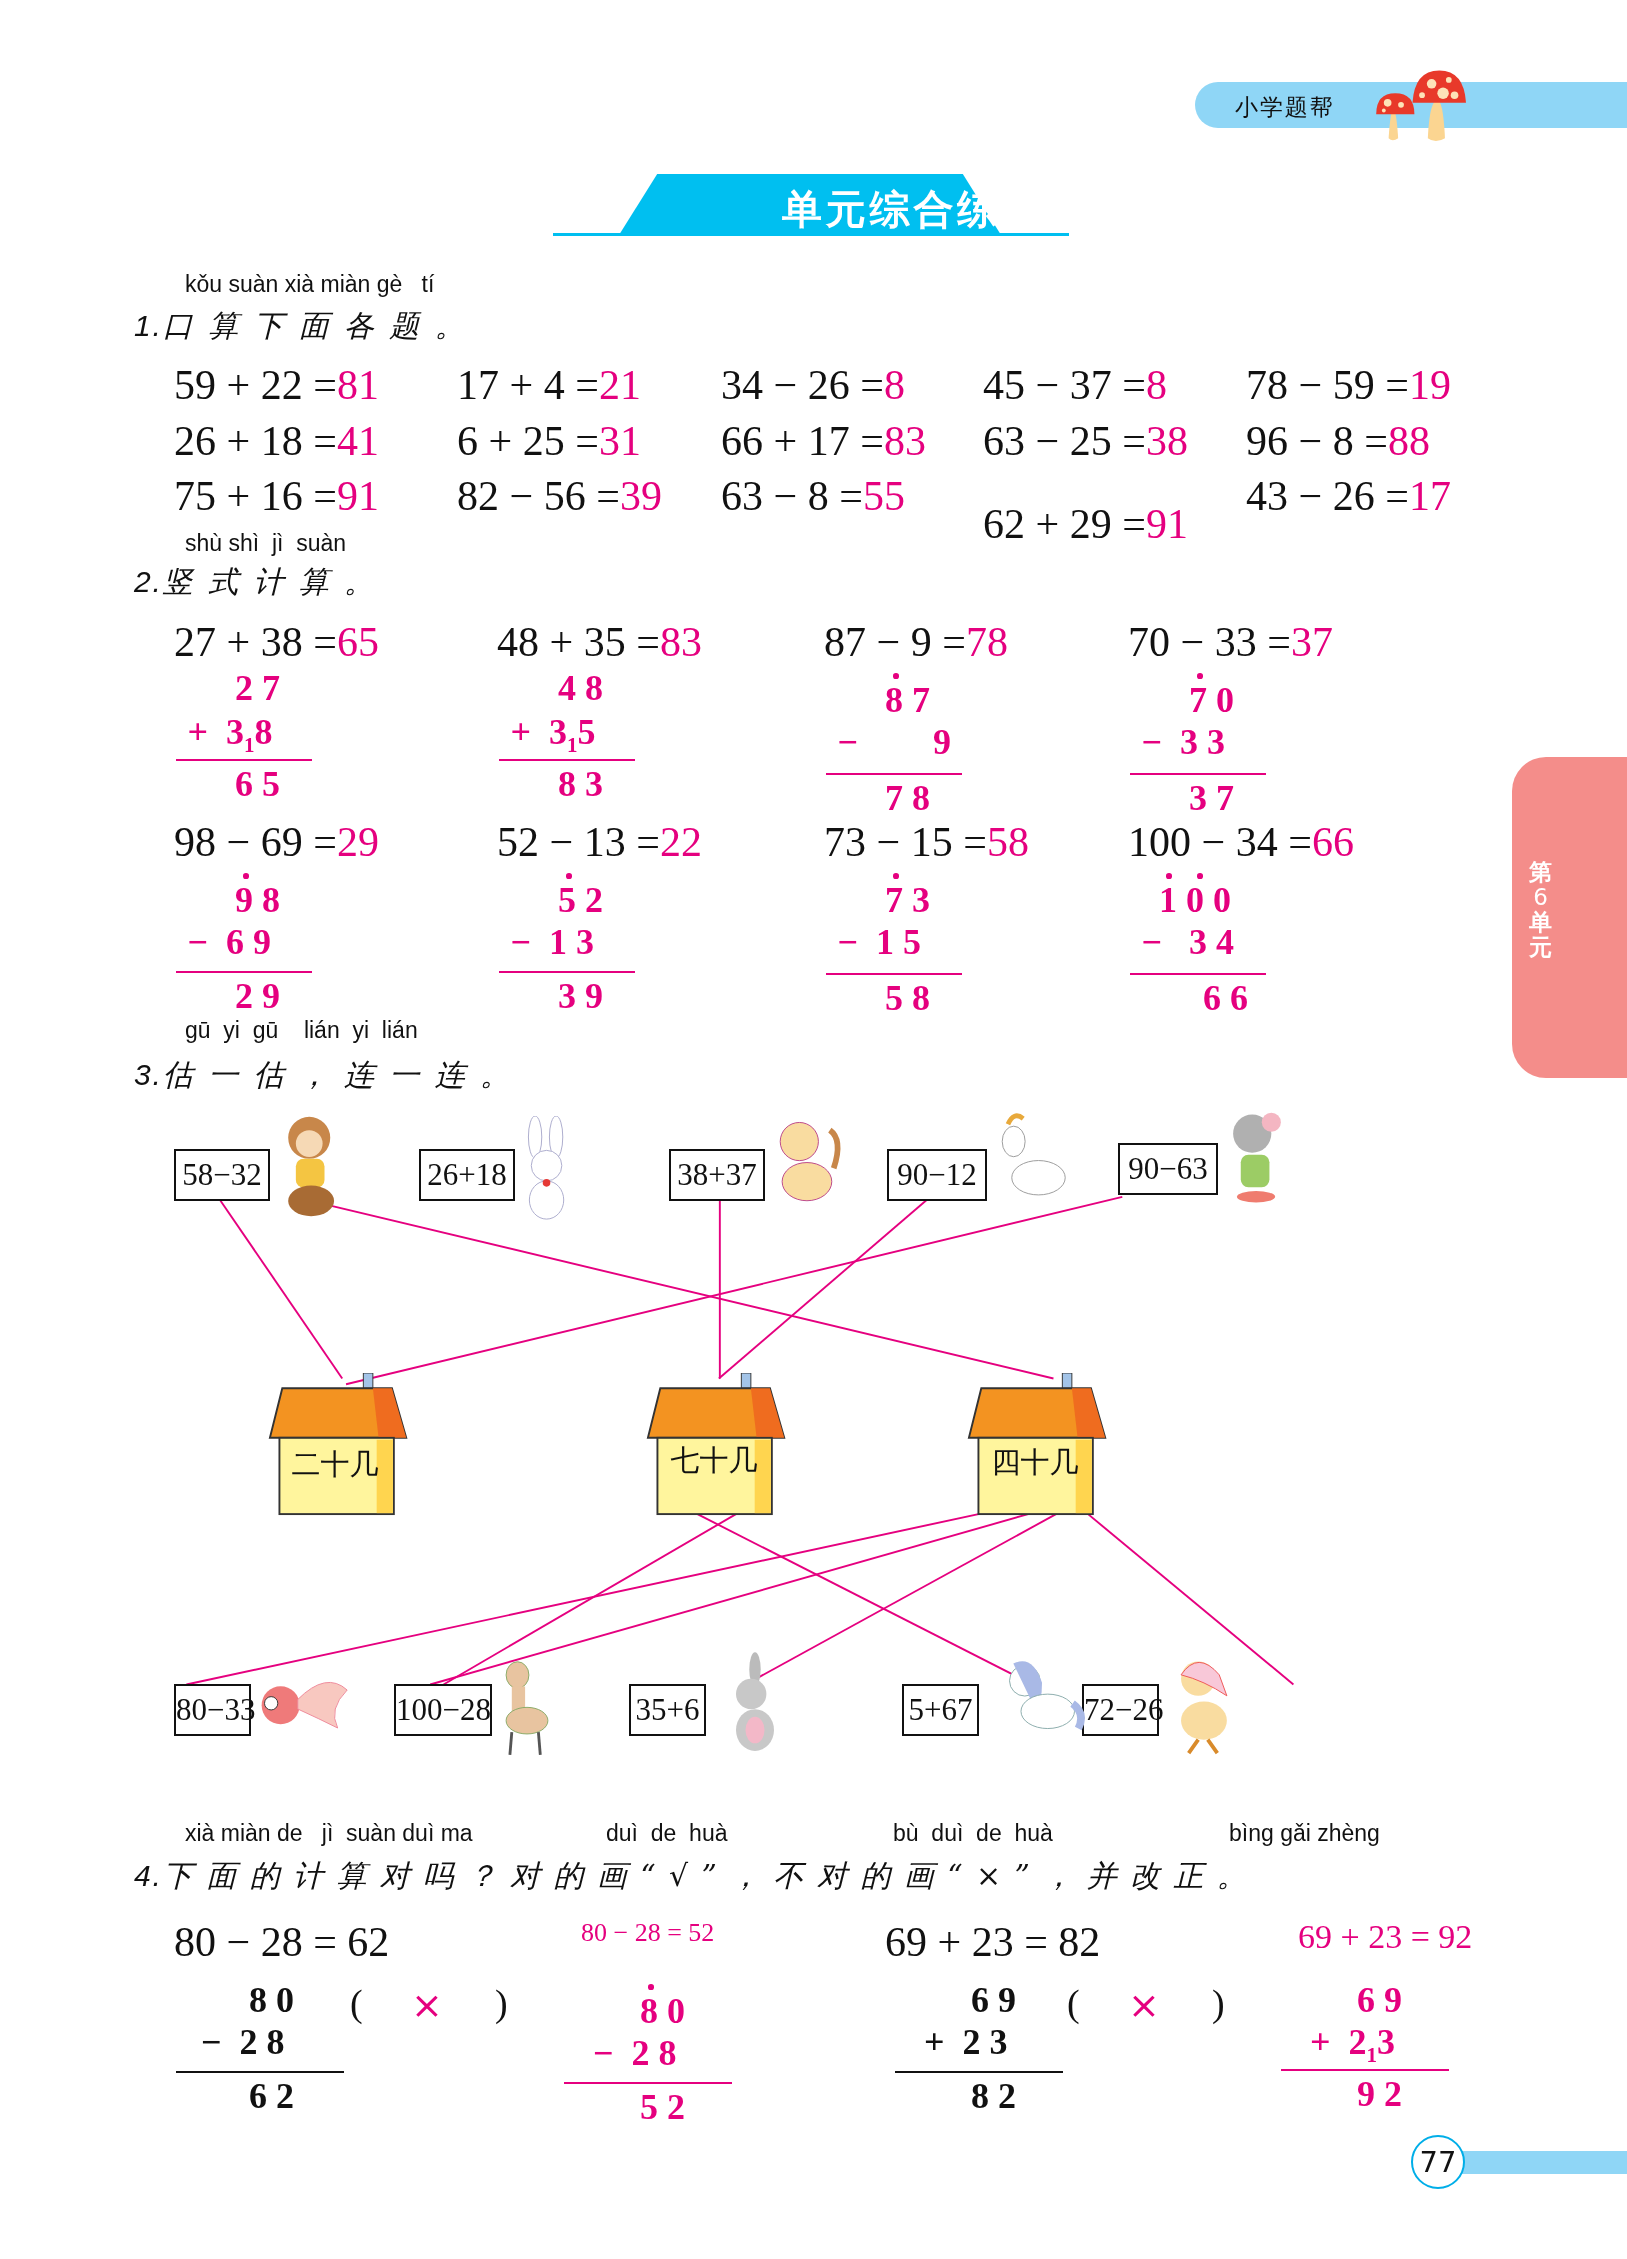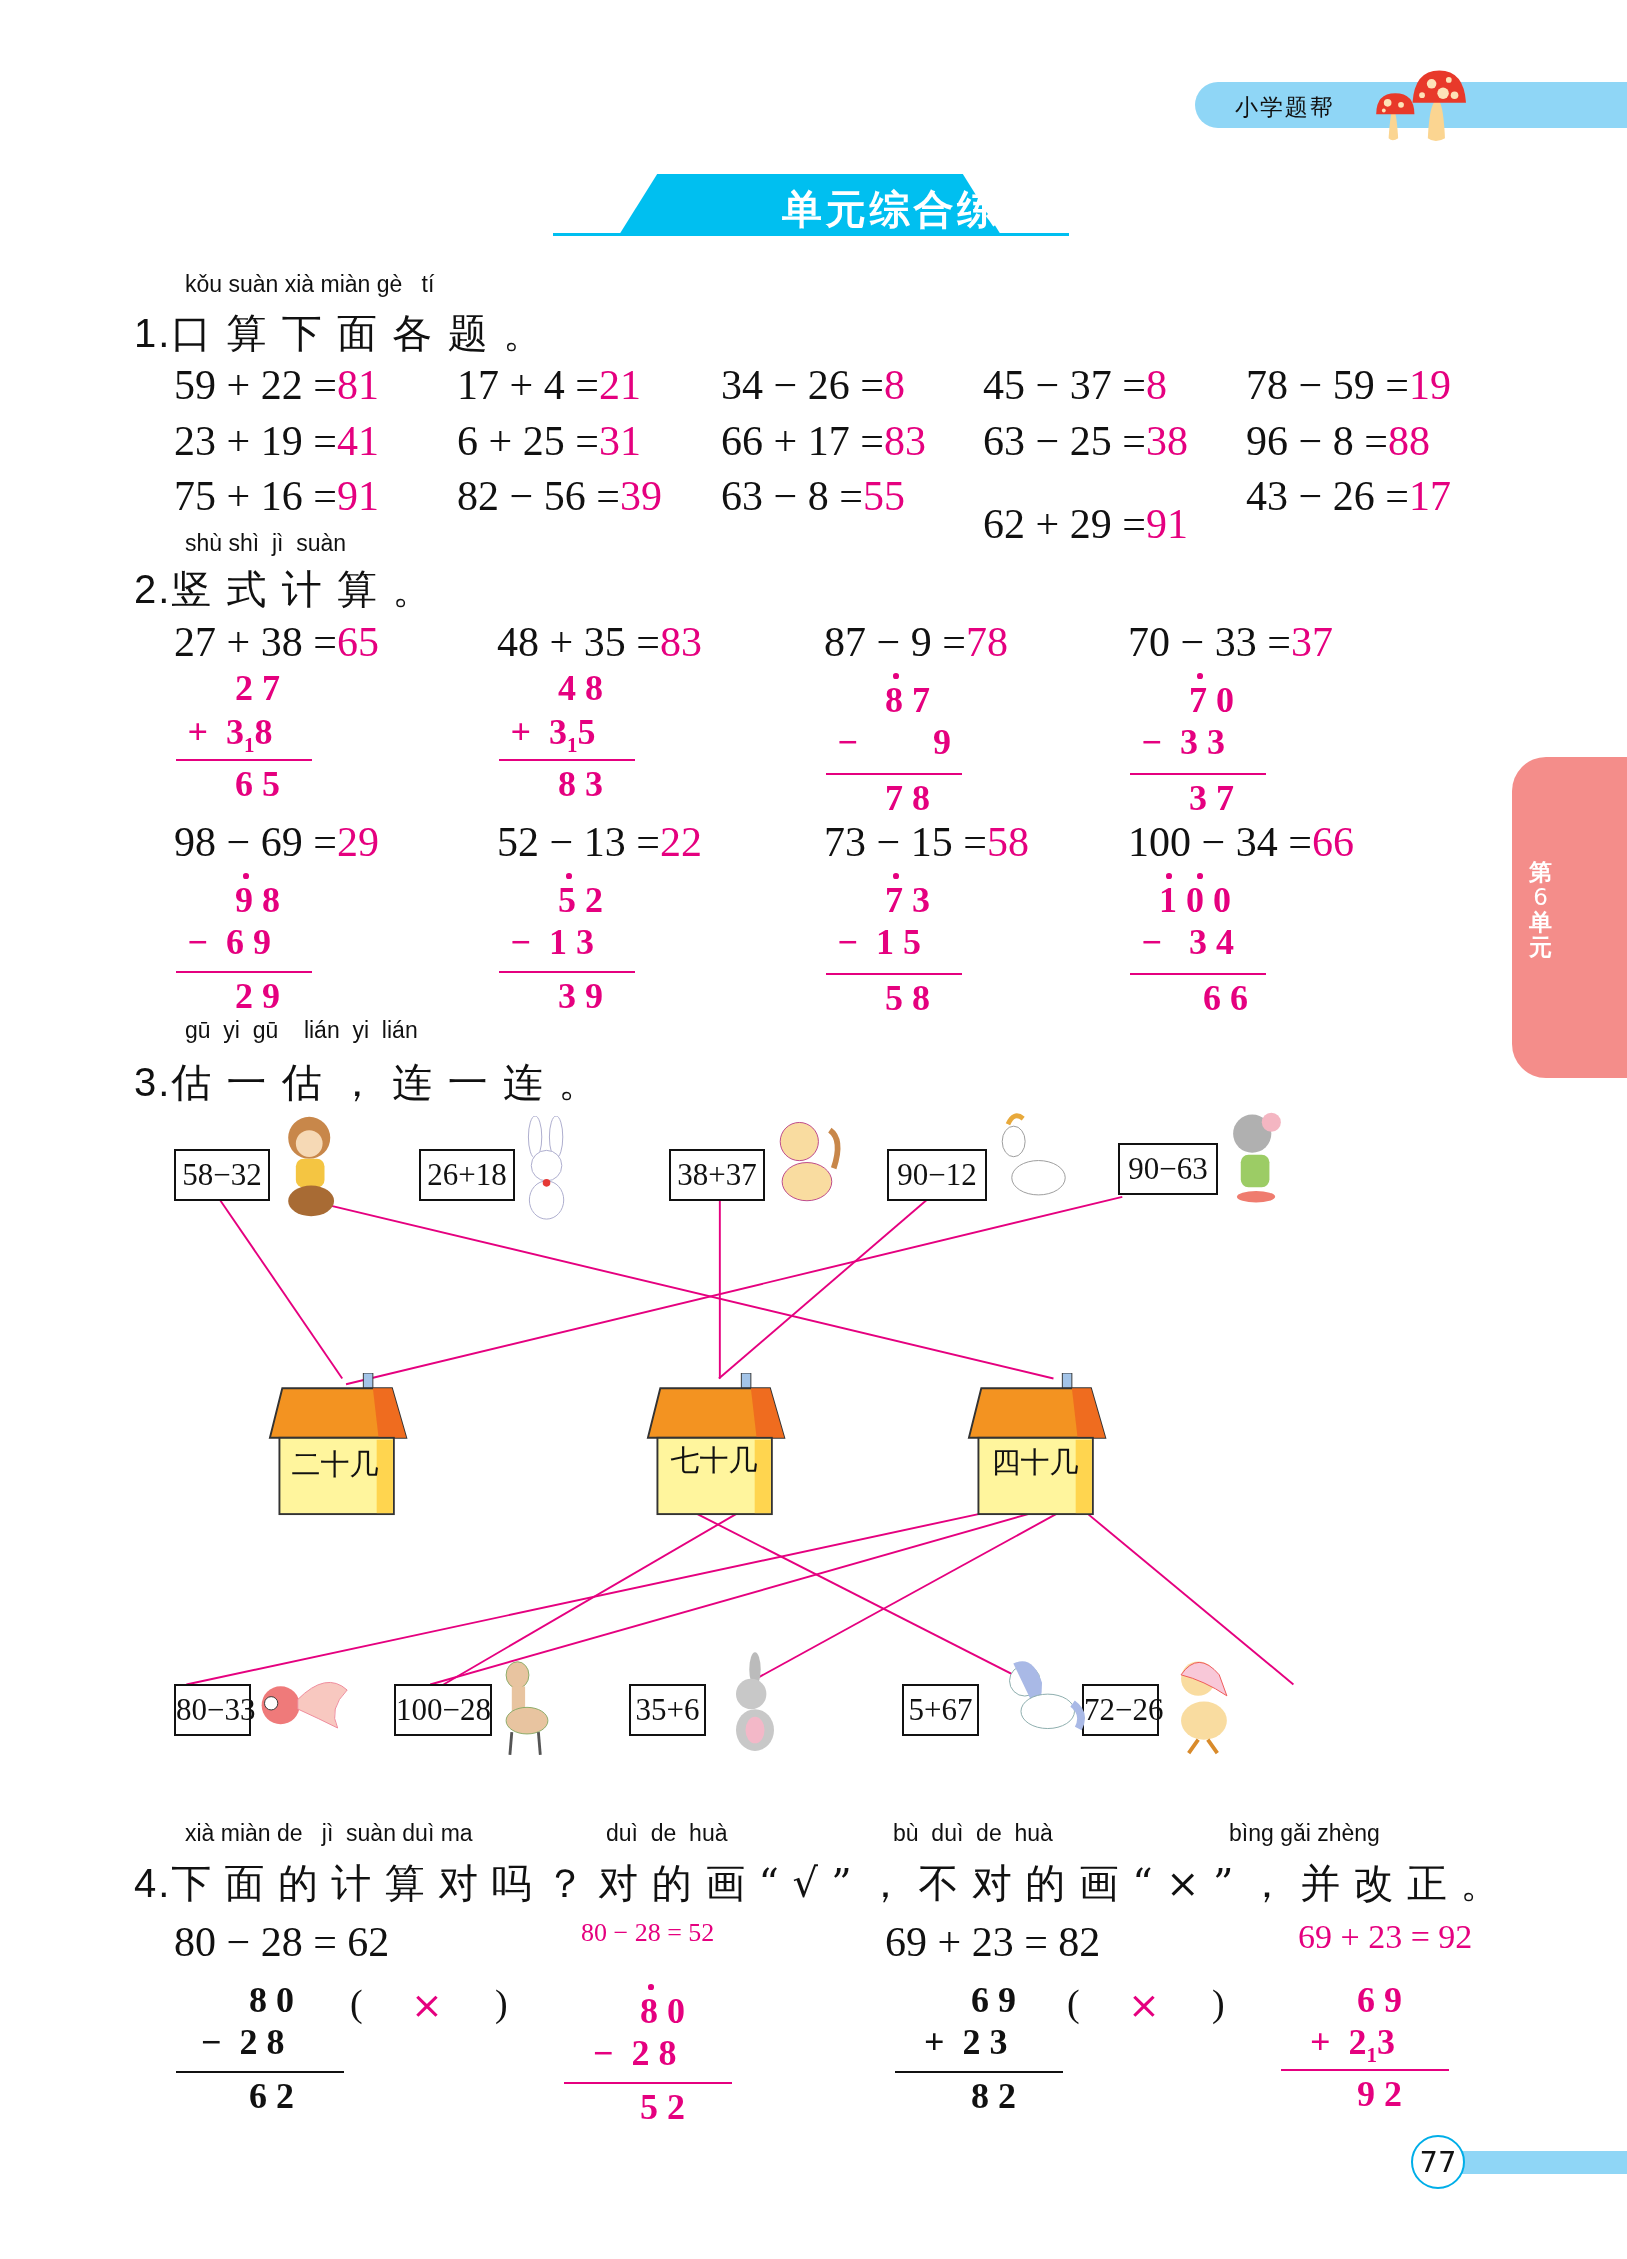--- a/index.html
+++ b/index.html
@@ -16,21 +16,21 @@
     .title-line { left: 553px; top: 233px; width: 516px; height: 2.9px; background: #00bff0; }
     .title-tab { left: 619px; top: 174px; width: 382px; height: 61px; background: #00bff0; clip-path: polygon(10% 0, 90% 0, 100% 100%, 0 100%); border-radius: 9.6px 9.6px 0 0; }
     .title-text { left: 619px; top: 182px; width: 382px; text-align: right; color: #fff; font-size: 40px; font-family: "DejaVu Sans", sans-serif; font-weight: bold; letter-spacing: 3.8px; }
 
     
     .side-tab { left: 1512px; top: 757px; width: 116px; height: 321px; background: #f48d8a; border-radius: 34px 0 0 34px; }
     .side-text { left: 1512px; top: 860px; width: 57px; text-align: center; color: #fff; font-size: 23px; font-family: "DejaVu Sans", sans-serif; font-weight: bold; line-height: 25px; }
 
     
     .pinyin { font-family: "Liberation Sans", sans-serif; font-size: 23px; color: #111; white-space: pre; }
-    .qhead { font-size: 40px; color: #111; white-space: pre; letter-spacing: 15.3px; font-family: "DejaVu Serif", serif; }
+    .qhead { font-size: 30px; color: #111; white-space: pre; letter-spacing: 15.3px; font-family: "DejaVu Serif", serif; font-style: italic; }
     .qnum { font-family: "Liberation Sans", sans-serif; letter-spacing: 1.9px; }
 
     
     .eq { font-family: "Liberation Serif", serif; font-size: 42px; white-space: pre; }
     .eq .ans { color: #e5007f; }
 
     
     .vcalc { position: absolute; font-family: "Liberation Serif", serif; font-weight: bold; font-size: 36px; color: #e5007f; }
     .vcalc .row { position: absolute; white-space: pre; }
     .vcalc .line { position: absolute; height: 1.9px; background: #e5007f; }
@@ -87,21 +87,21 @@
 <div class="abs qhead" style="left:134px;top:306px"><span class="qnum">1.</span><span>口算下面各题。</span></div>
 
 <div>
 
   <div class="abs eq" style="left:174px;top:361px"><span>59 + 22 =</span><span class="ans">81</span></div>
   <div class="abs eq" style="left:457px;top:361px"><span>17 + 4 =</span><span class="ans">21</span></div>
   <div class="abs eq" style="left:721px;top:361px"><span>34 − 26 =</span><span class="ans">8</span></div>
   <div class="abs eq" style="left:983px;top:361px"><span>45 − 37 =</span><span class="ans">8</span></div>
   <div class="abs eq" style="left:1246px;top:361px"><span>78 − 59 =</span><span class="ans">19</span></div>
 
-  <div class="abs eq" style="left:174px;top:417px"><span>23 + 19 =</span><span class="ans">41</span></div>
+  <div class="abs eq" style="left:174px;top:417px"><span>26 + 18 =</span><span class="ans">41</span></div>
   <div class="abs eq" style="left:457px;top:417px"><span>6 + 25 =</span><span class="ans">31</span></div>
   <div class="abs eq" style="left:721px;top:417px"><span>66 + 17 =</span><span class="ans">83</span></div>
   <div class="abs eq" style="left:983px;top:417px"><span>63 − 25 =</span><span class="ans">38</span></div>
   <div class="abs eq" style="left:1246px;top:417px"><span>96 − 8 =</span><span class="ans">88</span></div>
 
   <div class="abs eq" style="left:174px;top:472px"><span>75 + 16 =</span><span class="ans">91</span></div>
   <div class="abs eq" style="left:457px;top:472px"><span>82 − 56 =</span><span class="ans">39</span></div>
   <div class="abs eq" style="left:721px;top:472px"><span>63 − 8 =</span><span class="ans">55</span></div>
   <div class="abs eq" style="left:983px;top:500px"><span>62 + 29 =</span><span class="ans">91</span></div>
   <div class="abs eq" style="left:1246px;top:472px"><span>43 − 26 =</span><span class="ans">17</span></div>

